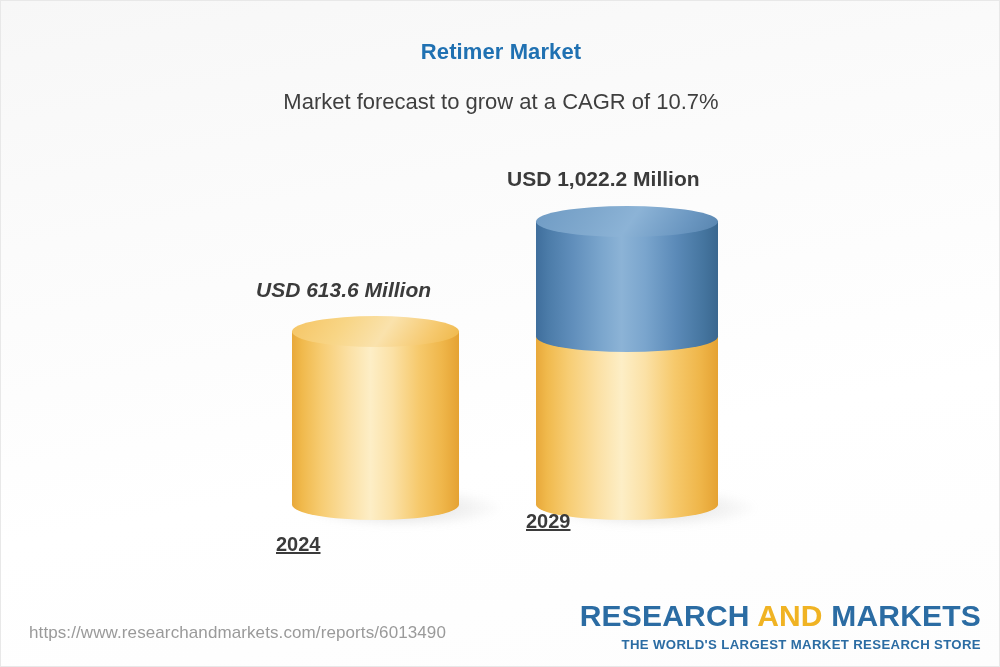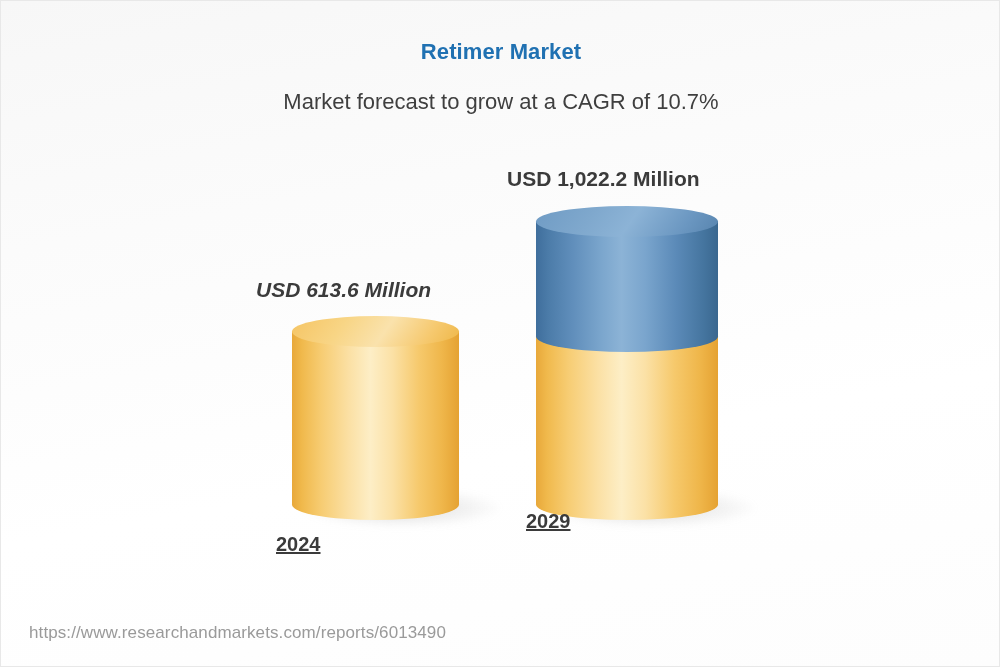--- a/index.html
+++ b/index.html
@@ -220,14 +220,18 @@
         <div class="cyl-top blue-top" style="left:535px; top:205px; width:182px; height:31px;"></div>
       </div>
 
       <div class="cat-label" style="left:525px; top:509px; width:200px;">2029</div>
     </div>
 
   </div>
 
   <div class="source-url">https://www.researchandmarkets.com/reports/6013490</div>
 
+  <div class="logo">
+    <div class="logo-main"><span>RESEARCH </span><span class="logo-and">AND </span><span>MARKETS</span></div>
+    <div class="logo-tagline">THE WORLD'S LARGEST MARKET RESEARCH STORE</div>
+  </div>
 
 </div>
 
 </body></html>

